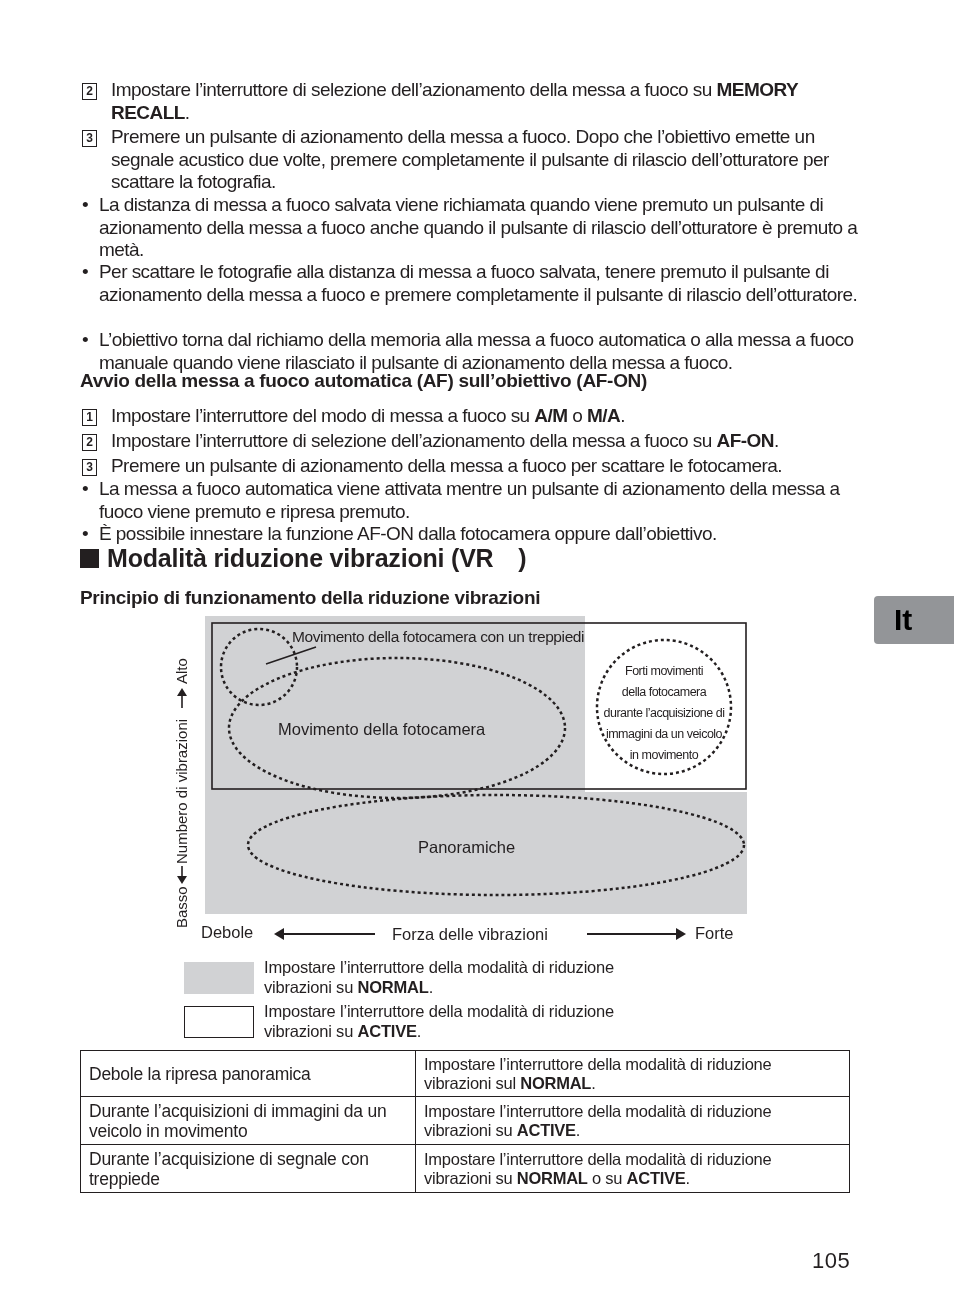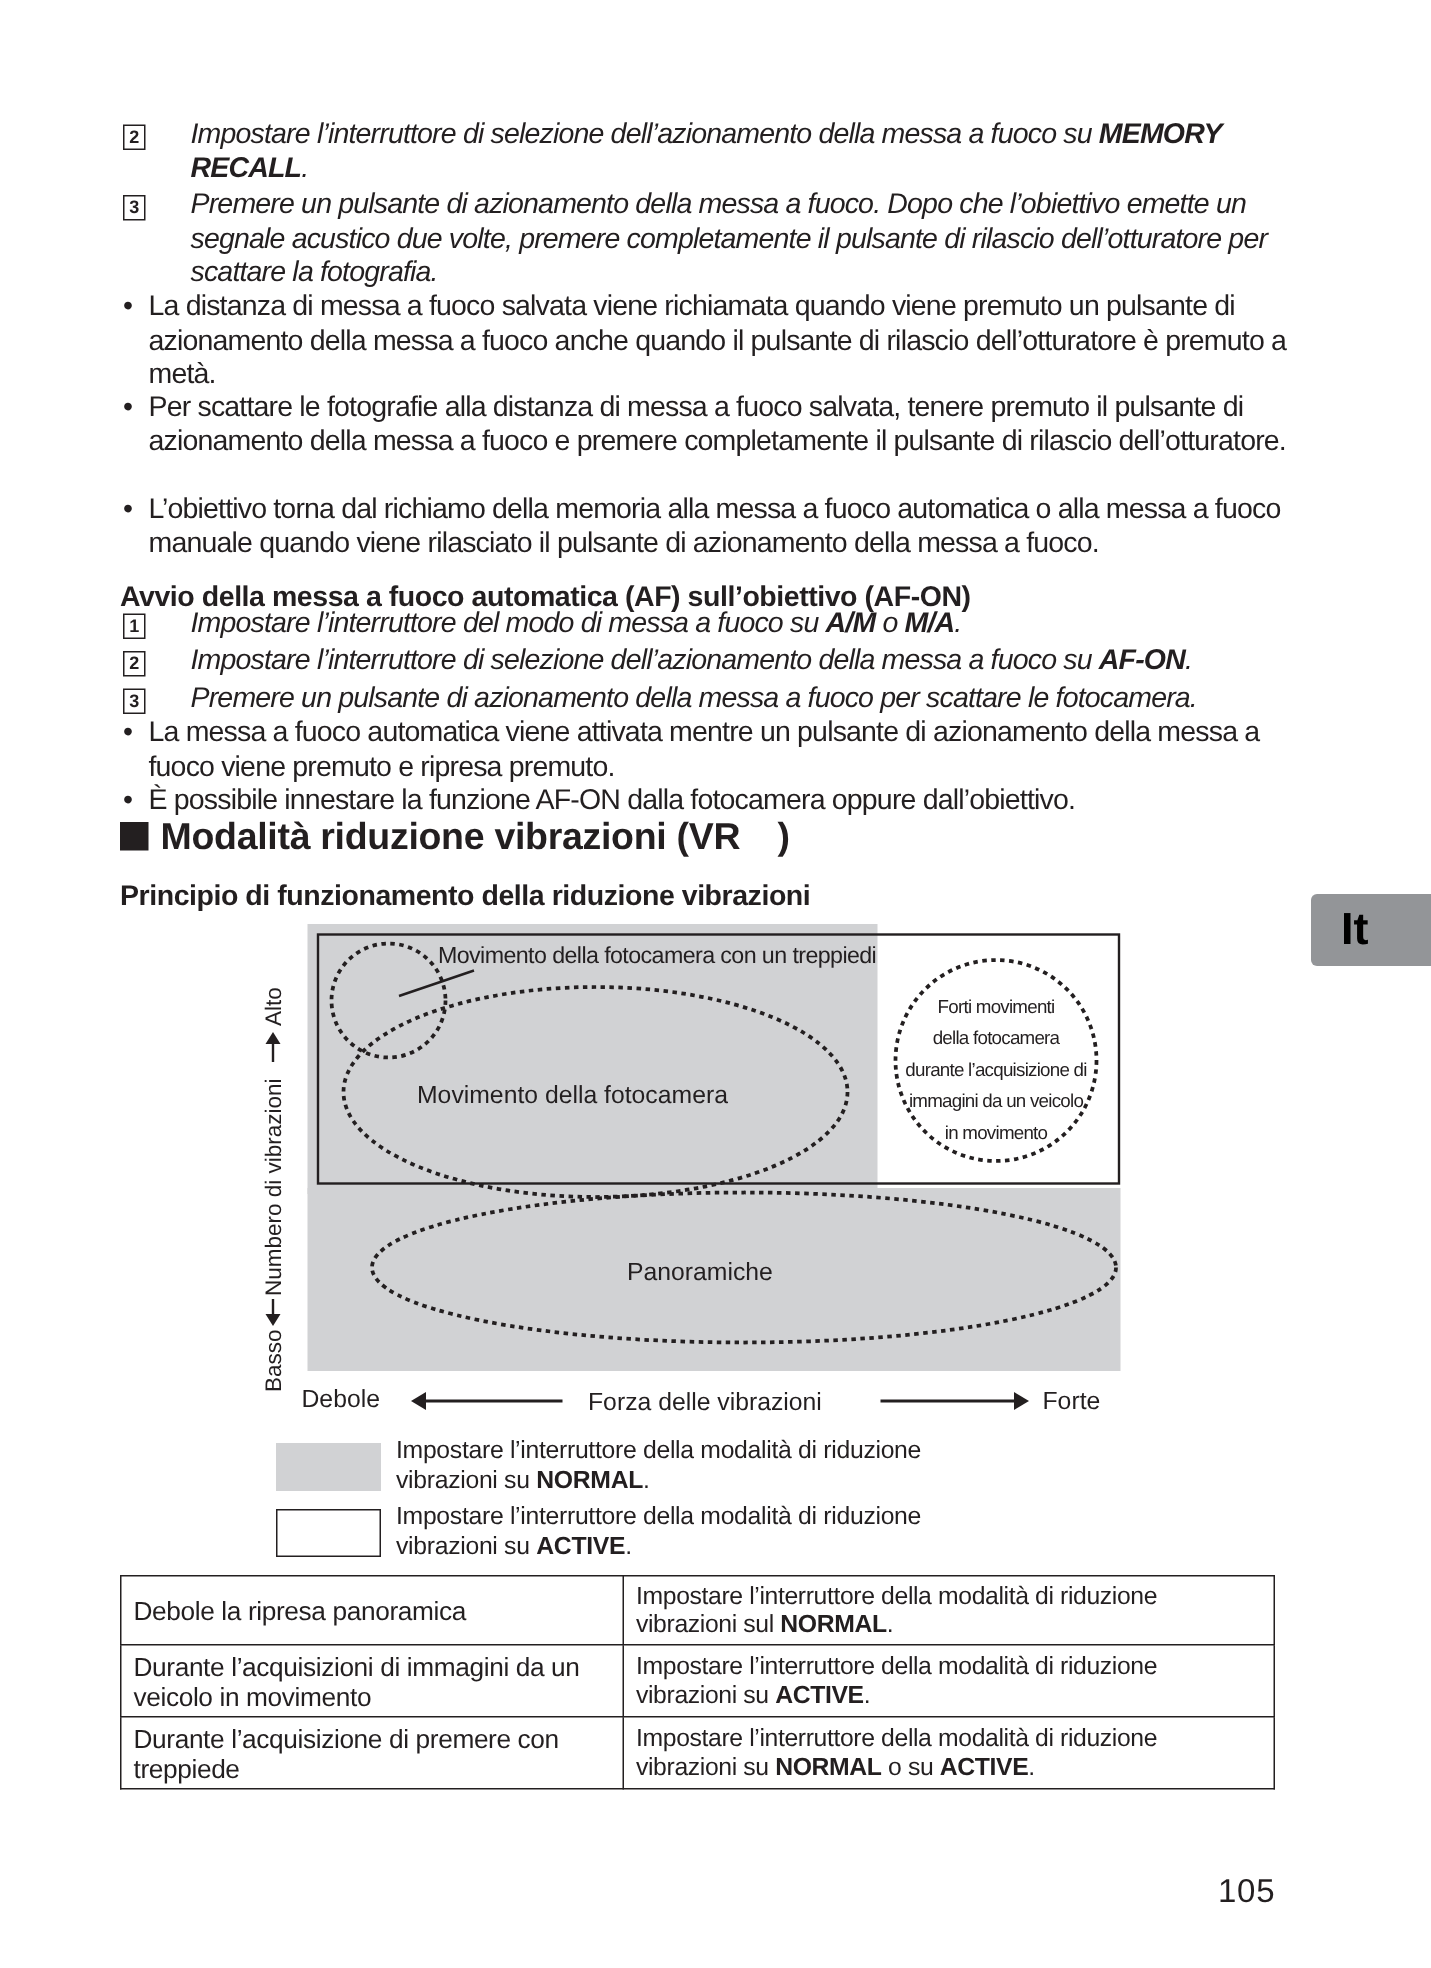--- a/index.html
+++ b/index.html
@@ -1,21 +1,21 @@
 <!DOCTYPE html>
 <html><head>
 <meta charset="utf-8">
 <style>
   html, body { margin: 0; padding: 0; background: #ffffff; }
   body { width: 954px; height: 1312px; position: relative; overflow: hidden; color: #231f20; font-family: "Liberation Sans", sans-serif; }
   .page { position: absolute; left: 0; top: 0; width: 954px; height: 1312px; }
   .txt { font-family: "Liberation Sans Narrow", "Liberation Sans", sans-serif; font-size: 19px; line-height: 22.5px; letter-spacing: -0.55px; color: #231f20; }
   .step { position: absolute; left: 82px; width: 780px; }
   .step .num { position: absolute; left: 0; top: 4px; width: 13px; height: 15px; border: 1px solid #231f20; font-size: 12px; line-height: 15px; text-align: center; font-weight: bold; letter-spacing: 0; }
-  .step .body { margin-left: 45px; font-style: italic; }
+  .step .body { margin-left: 29px; }
   .bullet { position: absolute; left: 80px; width: 780px; }
   .bullet .dot { position: absolute; left: 2px; top: 0; }
   .bullet .body { margin-left: 19px; }
   b { font-weight: bold; }
   .h-sub { position: absolute; left: 80px; font-weight: bold; font-size: 19px; line-height: 22px; letter-spacing: -0.3px; }
   .h-main { position: absolute; left: 80px; top: 543px; font-weight: bold; font-size: 25px; line-height: 30px; letter-spacing: -0.2px; }
   .h-main .sq { display: inline-block; width: 19px; height: 19px; background: #231f20; margin-right: 8px; vertical-align: -1px; }
   .diagram { position: absolute; left: 160px; top: 612px; width: 600px; height: 340px; }
   .legend-swatch { position: absolute; width: 70px; height: 32px; }
   .legend-text { position: absolute; left: 264px; font-size: 16.5px; line-height: 19.5px; letter-spacing: -0.2px; }
@@ -46,21 +46,21 @@
   </div>
   <div class="bullet txt" style="top:261px;">
     <span class="dot">•</span>
     <div class="body">Per scattare le fotografie alla distanza di messa a fuoco salvata, tenere premuto il pulsante di azionamento della messa a fuoco e premere completamente il pulsante di rilascio dell’otturatore.</div>
   </div>
   <div class="bullet txt" style="top:329px;">
     <span class="dot">•</span>
     <div class="body">L’obiettivo torna dal richiamo della memoria alla messa a fuoco automatica o alla messa a fuoco manuale quando viene rilasciato il pulsante di azionamento della messa a fuoco.</div>
   </div>
 
-  <div class="h-sub" style="top:388px;">Avvio della messa a fuoco automatica (AF) sull’obiettivo (AF-ON)</div>
+  <div class="h-sub" style="top:370px;">Avvio della messa a fuoco automatica (AF) sull’obiettivo (AF-ON)</div>
 
   <div class="step txt" style="top:405px;">
     <span class="num">1</span>
     <div class="body"><span>Impostare l’interruttore del modo di messa a fuoco su </span><b>A/M</b><span> o </span><b>M/A</b><span>.</span></div>
   </div>
   <div class="step txt" style="top:430px;">
     <span class="num">2</span>
     <div class="body"><span>Impostare l’interruttore di selezione dell’azionamento della messa a fuoco su </span><b>AF-ON</b><span>.</span></div>
   </div>
   <div class="step txt" style="top:455px;">
@@ -148,21 +148,21 @@
           </td>
     </tr>
     <tr style="height:48px;margin-top:46px;">
       <td class="c1">Durante l’acquisizioni di immagini da un veicolo in movimento</td>
       <td class="c2">
             <div>Impostare l’interruttore della modalità di riduzione</div>
             <div><span>vibrazioni su </span><b>ACTIVE</b><span>.</span></div>
           </td>
     </tr>
     <tr style="height:48px;">
-      <td class="c1">Durante l’acquisizione di premere con treppiede</td>
+      <td class="c1">Durante l’acquisizione di segnale con treppiede</td>
       <td class="c2">
             <div>Impostare l’interruttore della modalità di riduzione</div>
             <div><span>vibrazioni su </span><b>NORMAL</b><span> o su </span><b>ACTIVE</b><span>.</span></div>
           </td>
     </tr>
   </tbody>
     </table>
 
   <div class="lang-tab">It</div>
   <div class="page-num">105</div>

